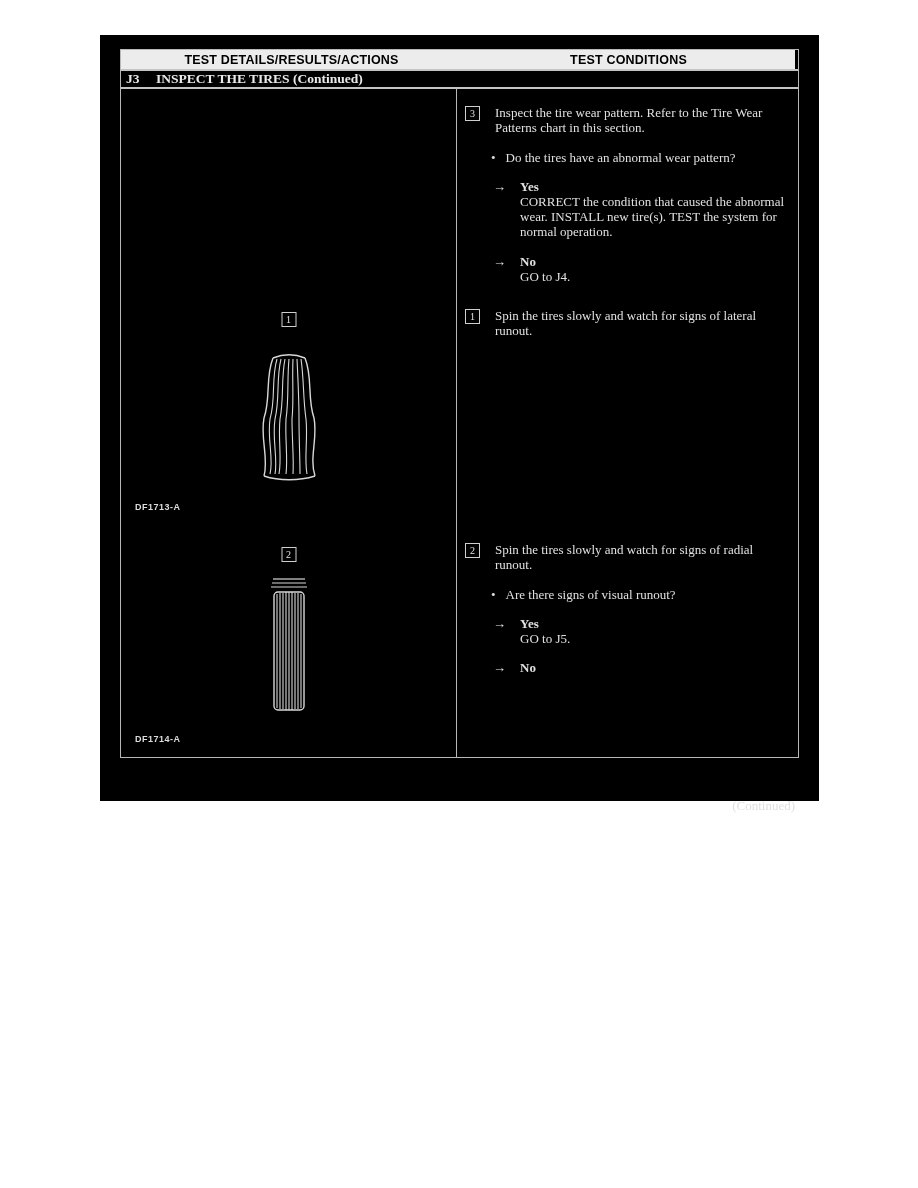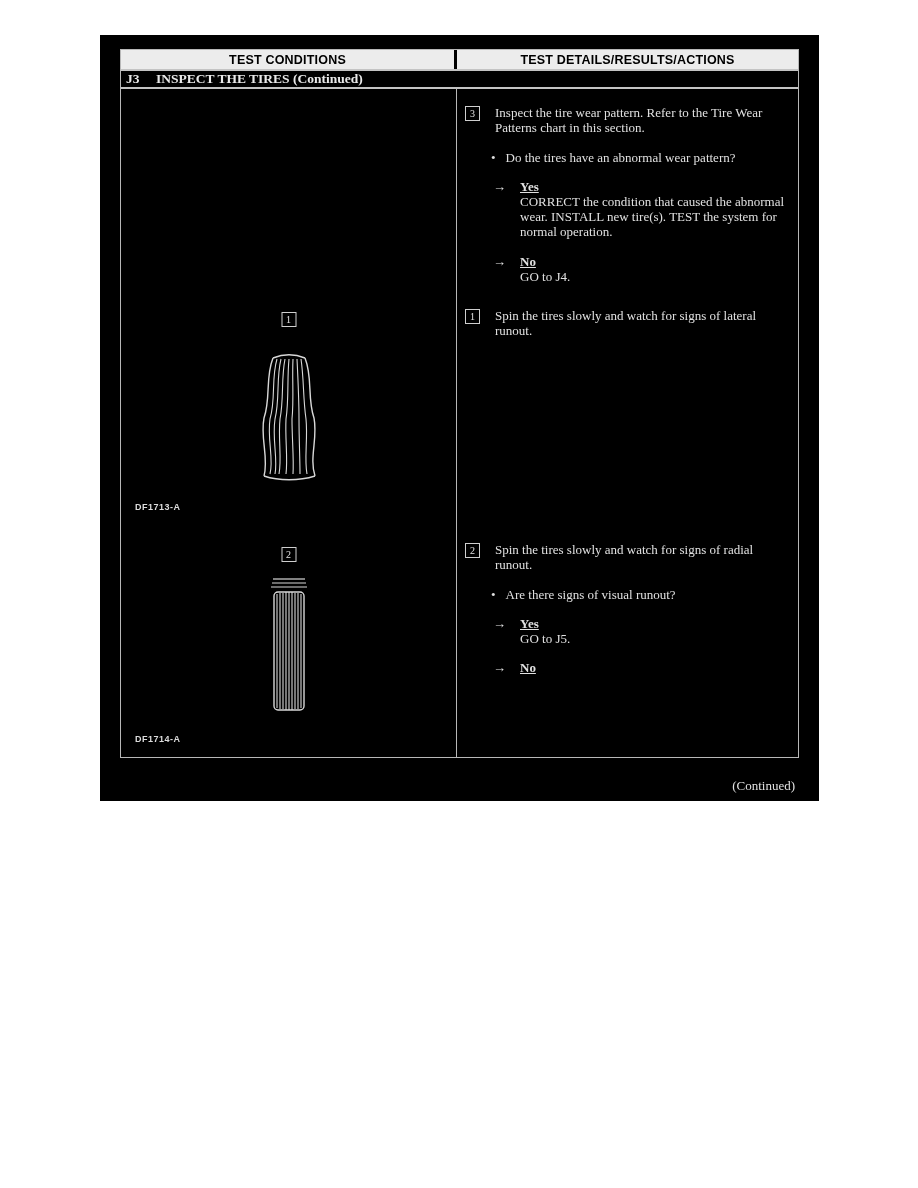--- a/index.html
+++ b/index.html
@@ -51,54 +51,54 @@
   .stepnum {
     flex: 0 0 auto; width: 15px; height: 15px;
     border: 1px solid #cfcfcf; background: #000; color: #e4e4e4;
     font-family: "Liberation Serif", serif;
     font-size: 10px; line-height: 14px; text-align: center; margin-top: 1px;
   }
   .steptext { flex: 1; margin-left: 6px; }
   .sub { margin: 15px 0 0 26px; display: flex; gap: 10px; }
   .ans { margin: 14px 0 0 28px; display: flex; }
   .arrow { width: 27px; flex: 0 0 auto; }
-  .lbl { font-weight: bold; text-decoration: underline; }
+  .lbl { font-weight: bold; }
   .abs { position: absolute; }
   .step1-pos { top: 22px; left: 8px; right: 10px; }
   .step2-pos { top: 256px; left: 8px; right: 10px; }
   
   .fignum { left: 50%; transform: translateX(-50%); }
   .fignum1 { top: 25px; }
   .fignum2 { top: 260px; }
   .fig { left: 50%; transform: translateX(-50%); }
   .fig1 { top: 66px; }
   .fig2 { top: 290px; }
   .figcap {
     font-family: "Liberation Sans", sans-serif;
     font-weight: bold; font-size: 9px; letter-spacing: .5px;
     color: #dcdcdc; left: 14px;
   }
   .cap1 { top: 216px; }
   .cap2 { top: 448px; text-align: right; }
   
   .continued {
-    position: absolute; right: 24px; top: 743px;
+    position: absolute; right: 24px; top: 763px;
     color: #e0e0e0; font-size: 13px;
   }
   svg path, svg line, svg rect { stroke: #d8d8d8; fill: none; }
 </style>
 </head>
 <body>
 
 <div class="panel">
   <div class="tbl">
 
     <div class="hdr">
+      <div class="hdr-cell hdr-right">TEST DETAILS/RESULTS/ACTIONS</div>
       <div class="hdr-cell hdr-left">TEST CONDITIONS</div>
-      <div class="hdr-cell hdr-right">TEST DETAILS/RESULTS/ACTIONS</div>
     </div>
 
     <div class="sec-title">
       <span class="sec-id">J3</span>
       <span>INSPECT THE TIRES (Continued)</span>
     </div>
 
     <div class="row row-j3">
       <div class="cell-l"></div>
       <div class="cell-r cell-r-j3">

